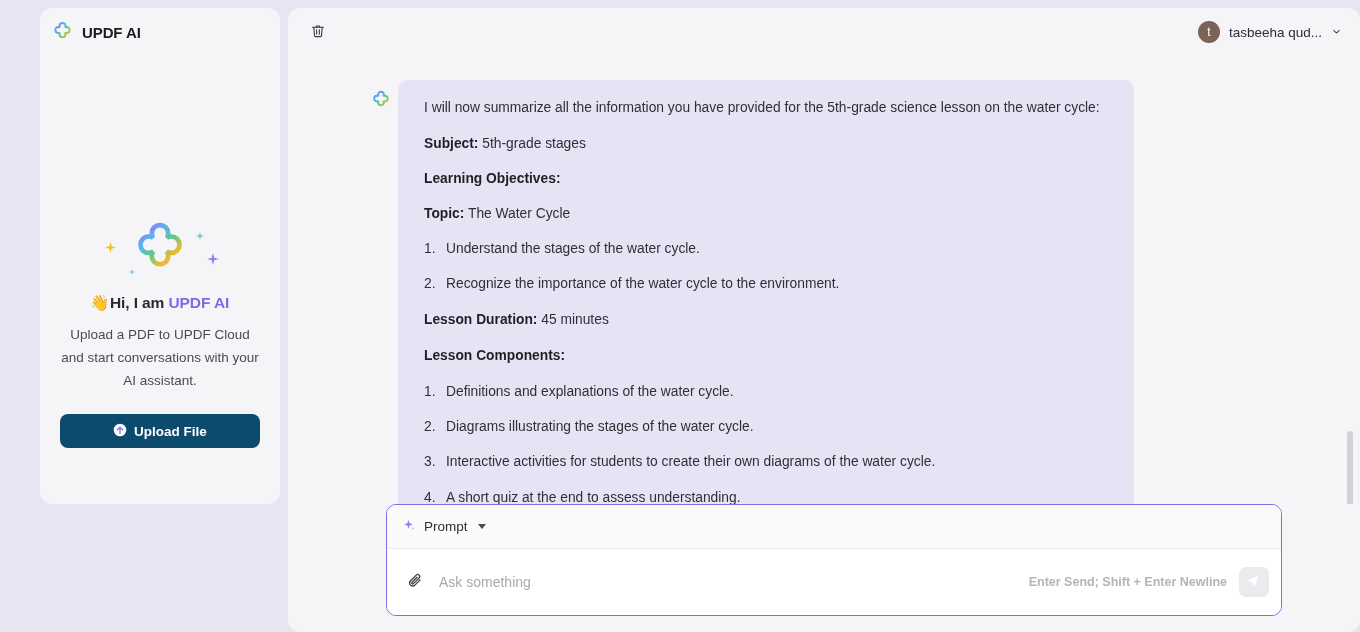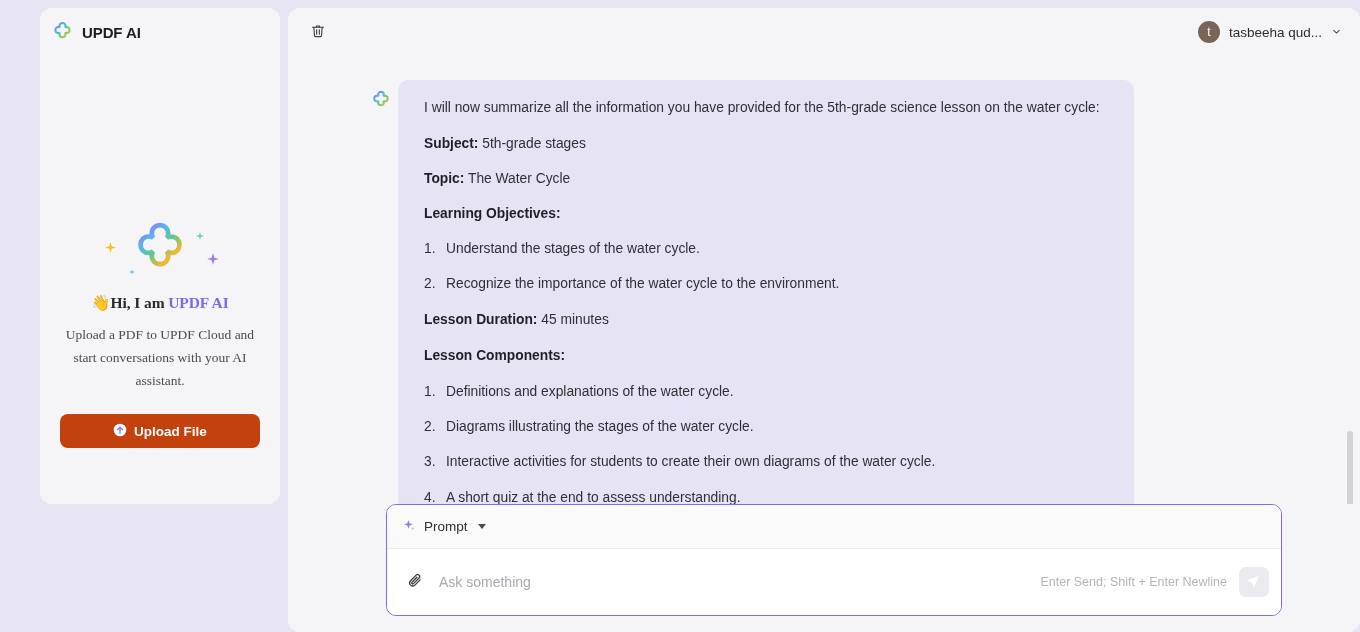--- a/index.html
+++ b/index.html
@@ -49,21 +49,20 @@
     color: #1d1d21;
     letter-spacing: -0.1px;
   }
 
   .sidebar-center {
     position: absolute;
     left: 0; right: 0;
     top: 212px;
     text-align: center;
     padding: 0 14px;
-    font-family: Liberation Serif, serif;
   }
 
   .hero-logo-wrap {
     position: relative;
     width: 130px;
     height: 62px;
     margin: 0 auto 12px auto;
   }
   .hero-logo {
     position: absolute;
@@ -97,21 +96,21 @@
     color: #4a4a52;
     padding: 0 6px;
   }
 
   .upload-btn {
     position: absolute;
     left: 20px;
     right: 20px;
     top: 406px;
     height: 34px;
-    background: #c2410c;
+    background: #0c4a6e;
     border: none;
     border-radius: 8px;
     color: #ffffff;
     font-family: "Liberation Sans", sans-serif;
     font-size: 13.5px;
     font-weight: 700;
     display: flex;
     align-items: center;
     justify-content: center;
     gap: 7px;
@@ -307,20 +306,21 @@
     background: transparent;
     height: 30px;
     padding: 0;
   }
   .ask-input::placeholder { color: #a8a8b0; }
   .hint {
     font-size: 12.5px;
     color: #b4b4bb;
     white-space: nowrap;
     flex: 0 0 auto;
+    font-weight: bold;
   }
   .send-btn {
     width: 30px; height: 30px;
     border-radius: 7px;
     background: #ebebef;
     border: none;
     display: flex; align-items: center; justify-content: center;
     cursor: pointer;
     flex: 0 0 30px;
   }
@@ -449,24 +449,24 @@
           </span>
 
           <div class="bubble">
             <p>I will now summarize all the information you have provided for the 5th-grade science lesson on the water cycle:</p>
 
             <div class="kv-block">
               <p class="kv">
                 <b>Subject:</b><span> 5th-grade stages</span>
               </p>
               <p class="kv">
-                <b>Topic:</b><span> The Water Cycle</span>
+                <b>Learning Objectives:</b>
               </p>
               <p class="kv">
-                <b>Learning Objectives:</b>
+                <b>Topic:</b><span> The Water Cycle</span>
               </p>
             </div>
 
             <ul class="olist">
               <li>
                 <span class="num">1.</span>
                 <span>Understand the stages of the water cycle.</span>
               </li>
               <li>
                 <span class="num">2.</span>

